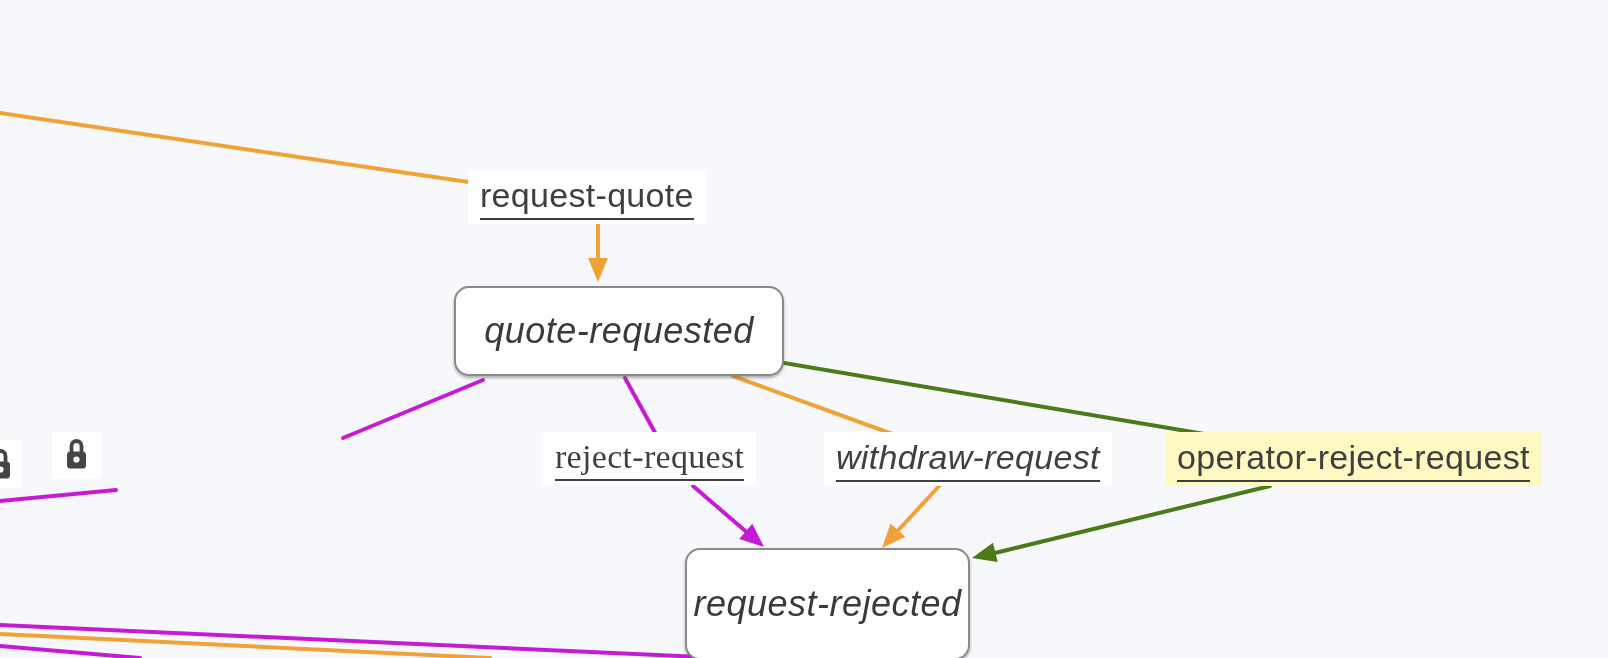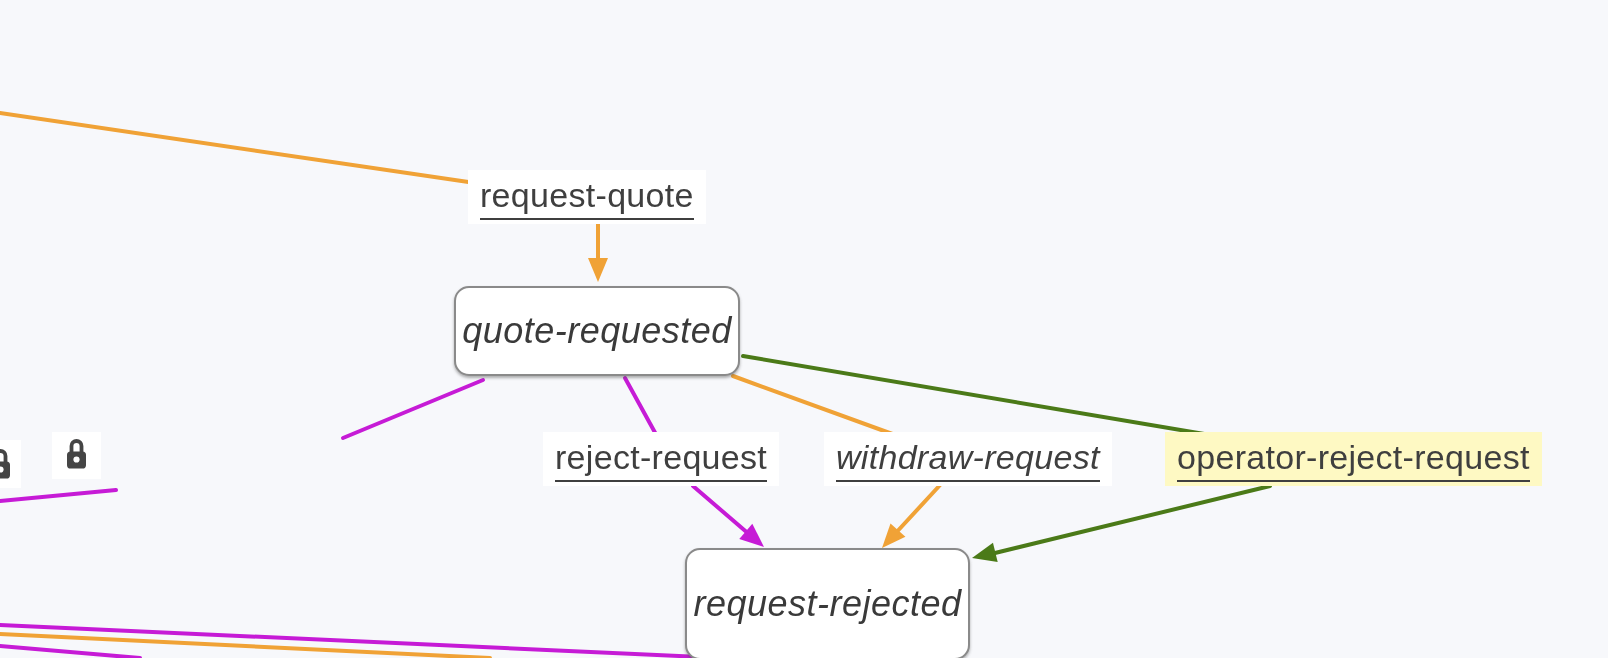--- a/index.html
+++ b/index.html
@@ -71,38 +71,38 @@
       <polygon points="972,558 992.9756428828592,542.6369792797524 997.678485144911,562.0761992913234" fill="#4b7a18"></polygon>
     </svg>
   <div id="clipped-lock-patch" style="left: 0px; top: 440px; width: 21px; height: 48px;">
   <svg class="lock-icon" width="25" height="33" viewBox="0 0 25 33" style="left: -12px; top: 8px;">
     <path d="M7.5 14 v-6 a5 5 0 0 1 10 0 v6" stroke="#454545" stroke-width="3.8" fill="none"></path>
     <rect x="3" y="13.5" width="19" height="17" rx="3.6" fill="#454545"></rect>
     <circle cx="12.5" cy="21.5" r="3.1" fill="#ffffff"></circle>
   </svg>
 </div>
   <div id="node-layer">
-      <div class="state" style="left: 454px; top: 286px; width: 286px; height: 90px; border-color: rgb(138, 138, 138);">
+      <div class="state" style="left: 454px; top: 286px; width: 330px; height: 90px; border-color: rgb(138, 138, 138);">
         <span>quote-requested</span>
       </div>
       <div class="state" style="left: 685px; top: 548px; width: 285px; height: 112px; border-color: rgb(138, 138, 138);">
         <span>request-rejected</span>
       </div>
       <div class="event" style="left: 468px; top: 170px; background: rgb(255, 255, 255);">
         <span class="event-text" style="color: rgb(63, 63, 63); border-bottom-color: rgb(63, 63, 63);">request-quote</span>
       </div>
       <div class="event" style="left: 52px; top: 432px; background: rgb(255, 255, 255);">
   <svg class="lock-icon" width="25" height="33" viewBox="0 0 25 33">
     <path d="M7.5 14 v-6 a5 5 0 0 1 10 0 v6" stroke="#454545" stroke-width="3.8" fill="none"></path>
     <rect x="3" y="13.5" width="19" height="17" rx="3.6" fill="#454545"></rect>
     <circle cx="12.5" cy="21.5" r="3.1" fill="#ffffff"></circle>
   </svg>
 </div>
       <div class="event" style="left: 543px; top: 432px; background: rgb(255, 255, 255);">
-        <span class="event-text" style="color: rgb(63, 63, 63); border-bottom-color: rgb(63, 63, 63);">reject-request</span>
+        <span class="event-text" style="color: rgb(63, 63, 63); border-bottom-color: rgb(63, 63, 63); font-family: Liberation Serif, serif;">reject-request</span>
       </div>
       <div class="event" style="left: 824px; top: 432px; background: rgb(255, 255, 255);">
         <span class="event-text" style="color: rgb(63, 63, 63); border-bottom-color: rgb(63, 63, 63); font-style: italic;">withdraw-request</span>
       </div>
       <div class="event" style="left: 1165px; top: 432px; background: #fef9c3;">
         <span class="event-text" style="color: rgb(63, 63, 63); border-bottom-color: rgb(63, 63, 63);">operator-reject-request</span>
       </div>
     </div>
 </div>
 

